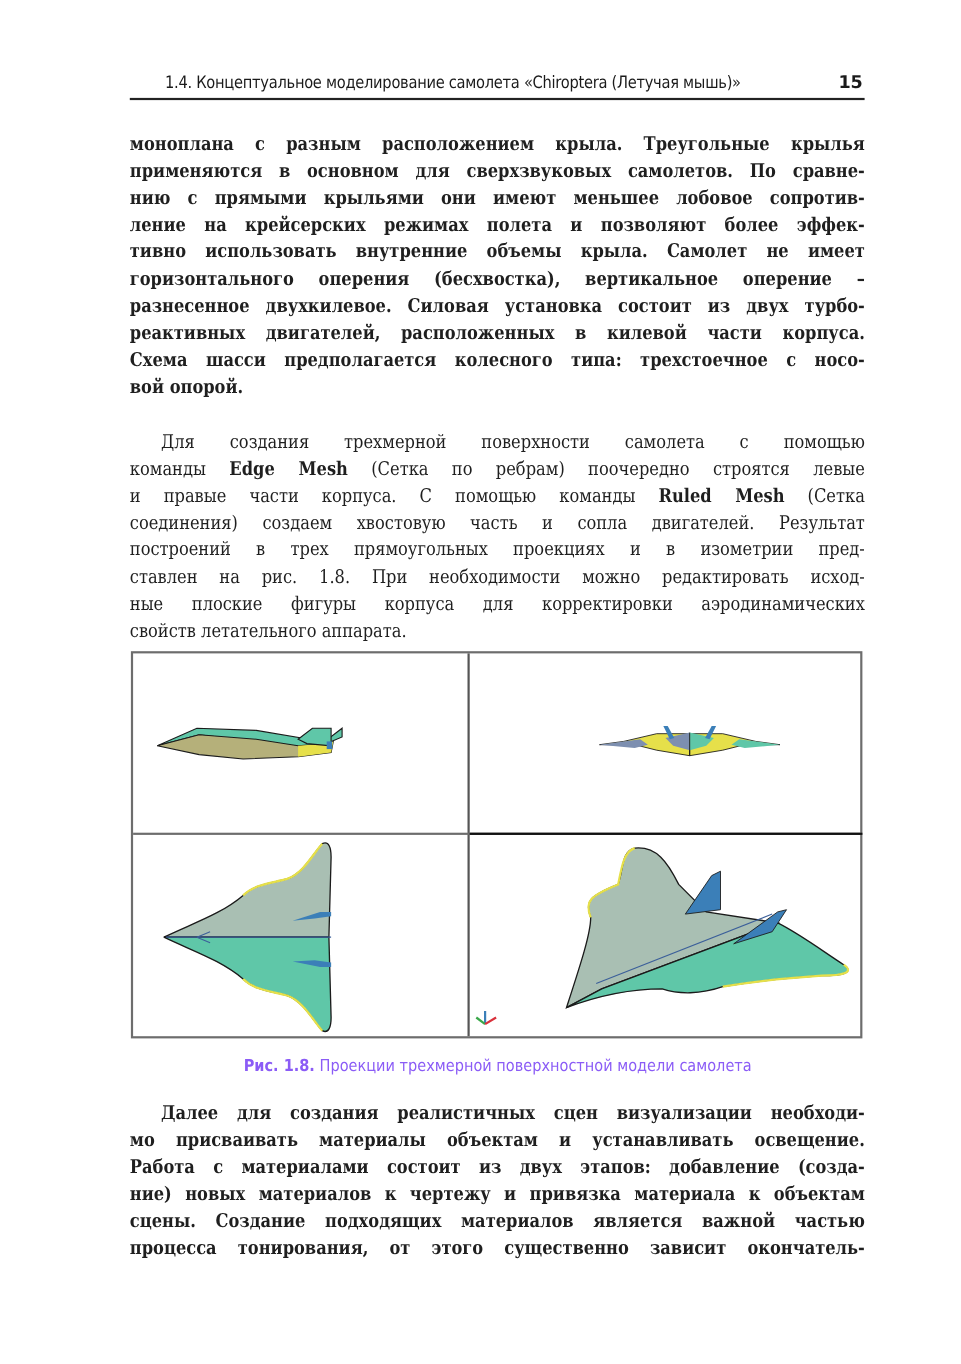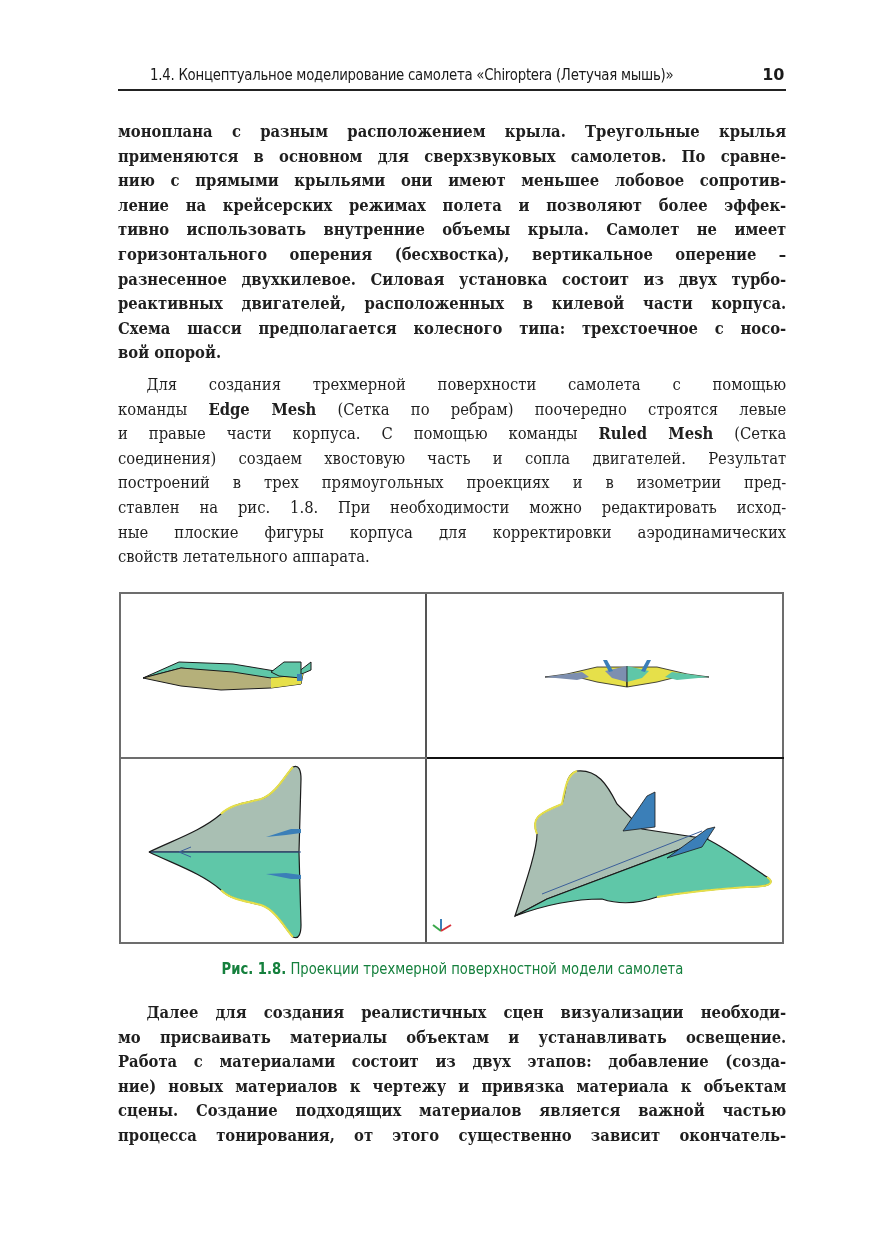--- a/index.html
+++ b/index.html
@@ -15,48 +15,48 @@
   .line { display:block; white-space:nowrap; text-align:justify; text-align-last:justify; transform:scaleX(0.86); transform-origin:left center; width:777px; }
   .line.last { text-align-last:left; }
   .line.indent { padding-left:33px; width:744px; }
   b { font-weight:bold; }
   .figure { position:absolute; left:119px; top:592px; width:665px; height:352px; border:2px solid #6d6d6d; box-sizing:border-box; background:#fff; }
   .vdiv { position:absolute; left:304px; top:0; width:2px; height:100%; background:#555; }
   .hdiv { position:absolute; left:0; top:163px; width:100%; height:2px; background:#6d6d6d; }
   .hdiv-r { position:absolute; left:306px; top:163px; width:357px; height:2px; background:#111; }
   .view { position:absolute; }
   .caption { position:absolute; left:118px; top:960px; width:668px; text-align:center;
-    font-family:"DejaVu Sans", sans-serif; font-size:15px; color:#15803d; }
+    font-family:"DejaVu Sans", sans-serif; font-size:15px; color:#8b5cf6; }
   .caption span.inner { display:inline-block; transform:scaleX(0.88); white-space:nowrap; }
 </style>
 </head>
 <body>
 
 <div class="page">
 
   <div class="running-head">
     <span class="title">1.4. Концептуальное моделирование самолета «Chiroptera (Летучая мышь)»</span>
-    <span class="pagenum">10</span>
+    <span class="pagenum">15</span>
   </div>
   <div class="rule"></div>
 
   <div class="text-block" style="top:119px;font-weight:bold;">
     <span class="line">моноплана с разным расположением крыла. Треугольные крылья</span>
     <span class="line">применяются в основном для сверхзвуковых самолетов. По сравне-</span>
     <span class="line">нию с прямыми крыльями они имеют меньшее лобовое сопротив-</span>
     <span class="line">ление на крейсерских режимах полета и позволяют более эффек-</span>
     <span class="line">тивно использовать внутренние объемы крыла. Самолет не имеет</span>
     <span class="line">горизонтального оперения (бесхвостка), вертикальное оперение –</span>
     <span class="line">разнесенное двухкилевое. Силовая установка состоит из двух турбо-</span>
     <span class="line">реактивных двигателей, расположенных в килевой части корпуса.</span>
     <span class="line">Схема шасси предполагается колесного типа: трехстоечное с носо-</span>
     <span class="line last">вой опорой.</span>
   </div>
 
-  <div class="text-block" style="top:372px;">
+  <div class="text-block" style="top:390px;">
     <span class="line indent">Для создания трехмерной поверхности самолета с помощью</span>
     <span class="line"><span>команды </span><b>Edge Mesh</b><span> (Сетка по ребрам) поочередно строятся левые</span></span>
     <span class="line"><span>и правые части корпуса. С помощью команды </span><b>Ruled Mesh</b><span> (Сетка</span></span>
     <span class="line">соединения) создаем хвостовую часть и сопла двигателей. Результат</span>
     <span class="line">построений в трех прямоугольных проекциях и в изометрии пред-</span>
     <span class="line">ставлен на рис. 1.8. При необходимости можно редактировать исход-</span>
     <span class="line">ные плоские фигуры корпуса для корректировки аэродинамических</span>
     <span class="line last">свойств летательного аппарата.</span>
   </div>
 

